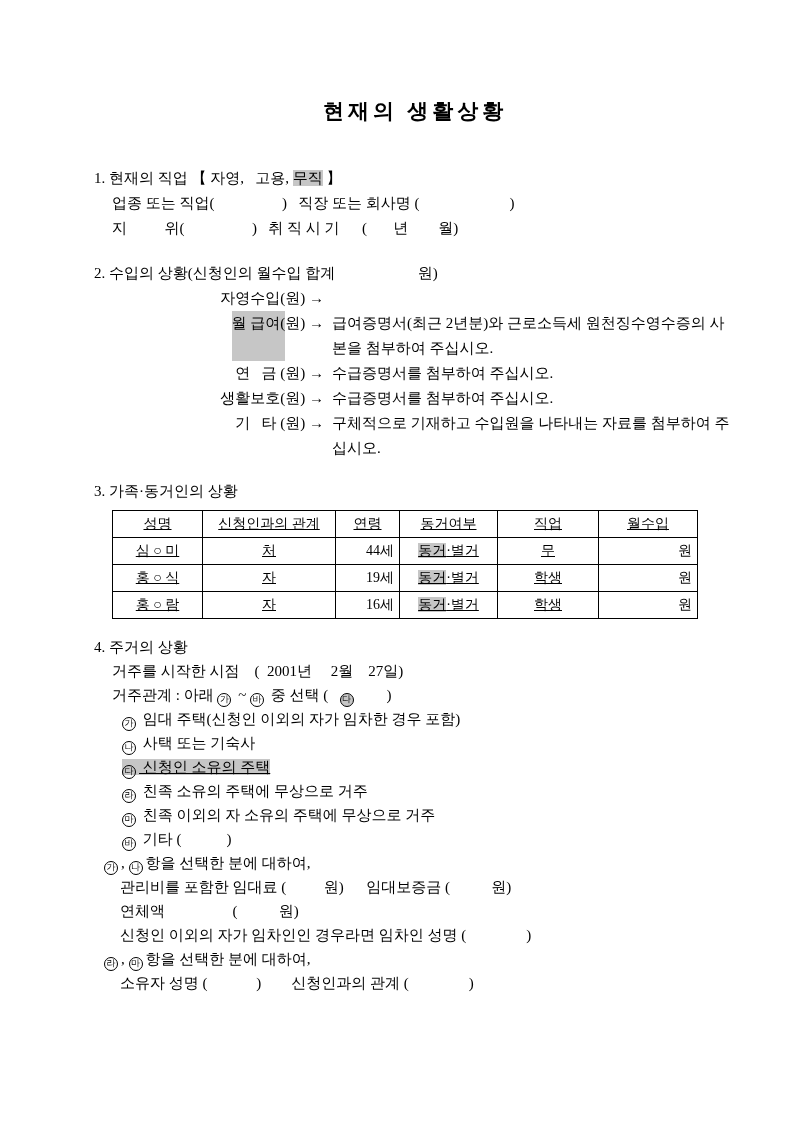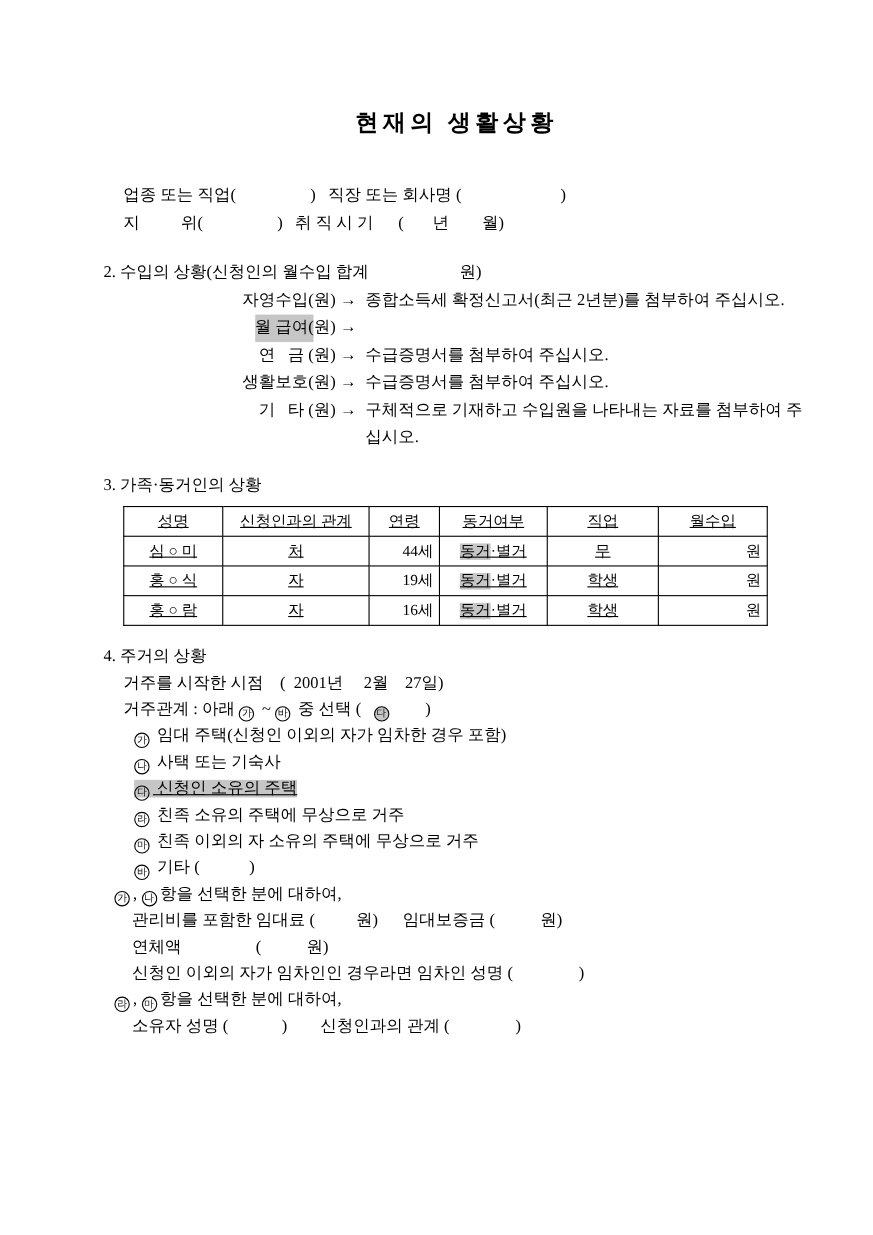--- a/index.html
+++ b/index.html
@@ -85,34 +85,35 @@
   }
 </style>
 </head>
 <body>
 
 <div class="page">
 
   <div class="doc-title">현재의 생활상황</div>
 
   <div class="sec1">
+    <div class="line"><span>1. 현재의 직업 【 자영,   고용, </span><span class="hl">무직</span><span> 】</span></div>
     <div class="line ind18">업종 또는 직업(                  )   직장 또는 회사명 (                        )</div>
     <div class="line ind18">지          위(                  )   취 직 시 기      (       년        월)</div>
   </div>
 
   <div class="sec2">
     <div class="line">2. 수입의 상황(신청인의 월수입 합계                      원)</div>
 
     <div class="income-row">
       <span class="income-label"><span>자영수입(</span><span>원) →</span></span>
-      <span class="income-desc">종합소득세 확정신고서(최근 2년분)를 첨부하여 주십시오.</span>
     </div>
 
     <div class="income-row">
       <span class="income-label"><span class="hl">월 급여(</span><span>원) →</span></span>
+      <span class="income-desc">급여증명서(최근 2년분)와 근로소득세 원천징수영수증의 사본을 첨부하여 주십시오.</span>
     </div>
 
     <div class="income-row">
       <span class="income-label"><span>연   금 (</span><span>원) →</span></span>
       <span class="income-desc">수급증명서를 첨부하여 주십시오.</span>
     </div>
 
     <div class="income-row">
       <span class="income-label"><span>생활보호(</span><span>원) →</span></span>
       <span class="income-desc">수급증명서를 첨부하여 주십시오.</span>

